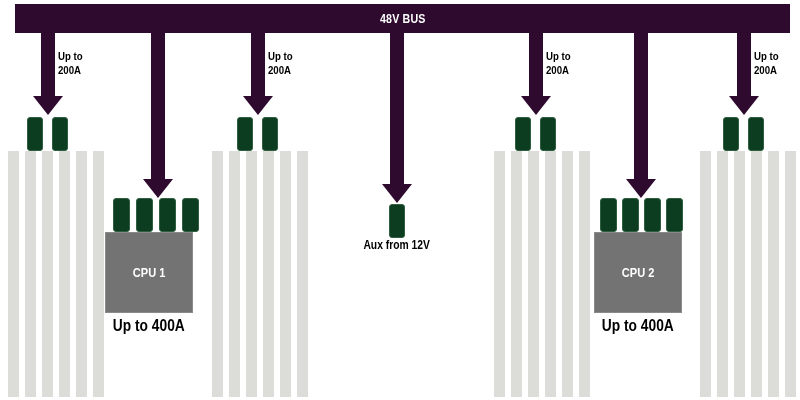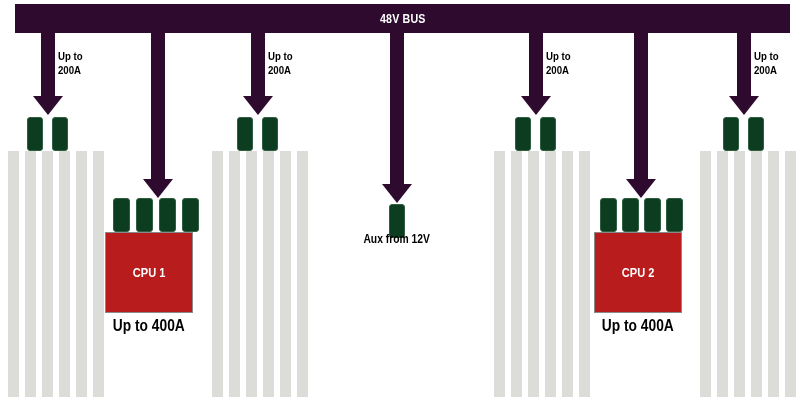--- a/index.html
+++ b/index.html
@@ -61,21 +61,21 @@
     border: 1.2px solid #2f5f3f;
     border-radius: 3px;
     box-sizing: border-box;
   }
   .stripe {
     position: absolute;
     background: #DCDCD8;
   }
   .cpu-block {
     position: absolute;
-    background: #b91c1c;
+    background: #737373;
     border: 1px solid #8a8a8a;
     box-sizing: border-box;
     display: flex;
     align-items: center;
     justify-content: center;
   }
   .cpu-label {
     color: #ffffff;
     font-size: 13px;
     font-weight: bold;
@@ -164,21 +164,21 @@
       <div class="cpu-amp-label" style="left: 105px; top: 317px; width: 88px;"><span>Up to 400A</span></div>
       <div class="arrow-stem" style="left: 251px; top: 33px; width: 14px; height: 64px;"></div>
       <div class="arrow-head" style="left: 243px; top: 96px;"></div>
       <div class="amp-label" style="left: 268px; top: 50px;">Up to
 200A</div>
       <div class="connector" style="left: 237px; top: 117px; width: 16px; height: 34px;"></div>
       <div class="connector" style="left: 262px; top: 117px; width: 16px; height: 34px;"></div>
       <div class="arrow-stem" style="left: 390px; top: 33px; width: 14px; height: 152px;"></div>
       <div class="arrow-head" style="left: 382px; top: 184px;"></div>
       <div class="connector" style="left: 389px; top: 204px; width: 16px; height: 34px;"></div>
-      <div class="aux-label" style="left: 337px; top: 232px; width: 120px;"><span>Aux from 12V</span></div>
+      <div class="aux-label" style="left: 337px; top: 238px; width: 120px;"><span>Aux from 12V</span></div>
       <div class="arrow-stem" style="left: 529px; top: 33px; width: 14px; height: 64px;"></div>
       <div class="arrow-head" style="left: 521px; top: 96px;"></div>
       <div class="amp-label" style="left: 546px; top: 50px;">Up to
 200A</div>
       <div class="connector" style="left: 515px; top: 117px; width: 16px; height: 34px;"></div>
       <div class="connector" style="left: 540px; top: 117px; width: 16px; height: 34px;"></div>
       <div class="arrow-stem" style="left: 634px; top: 33px; width: 14px; height: 147px;"></div>
       <div class="arrow-head" style="left: 626px; top: 179px;"></div>
       <div class="connector" style="left: 600px; top: 198px; width: 17px; height: 34px;"></div>
       <div class="connector" style="left: 622px; top: 198px; width: 17px; height: 34px;"></div>

